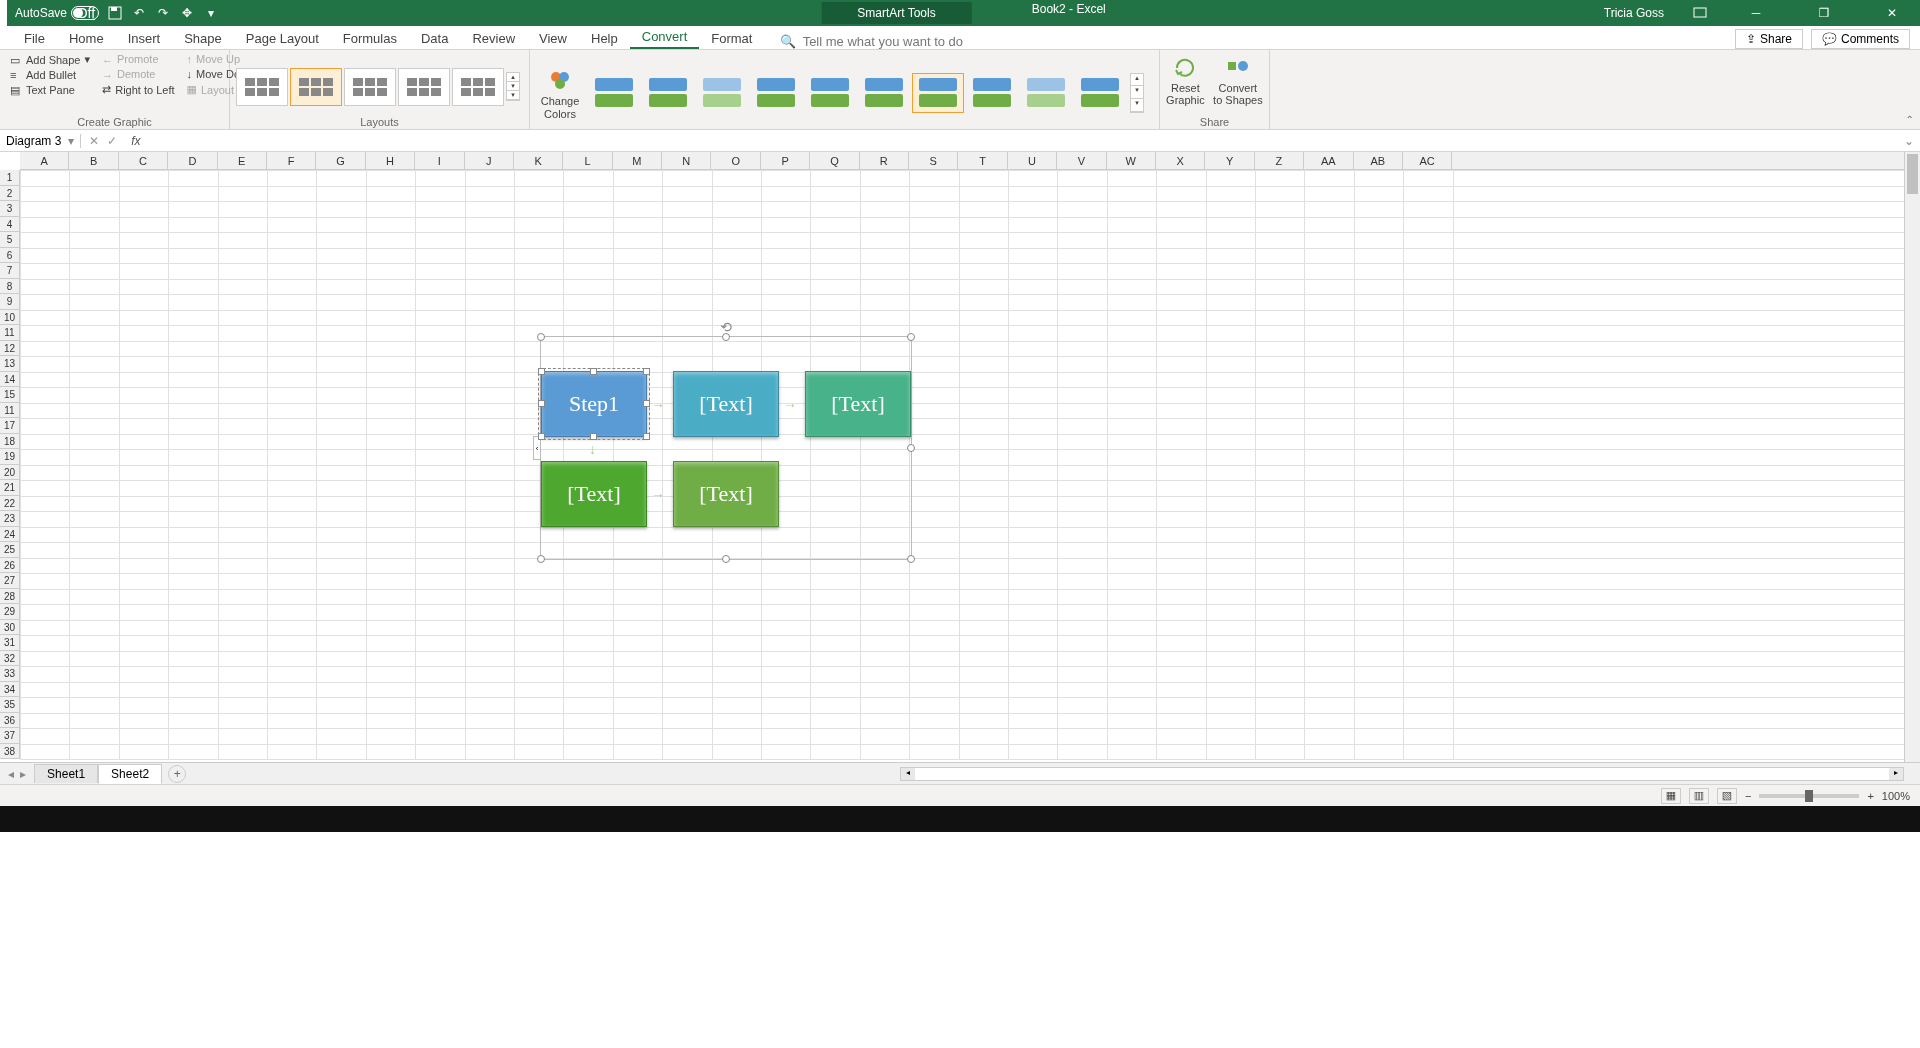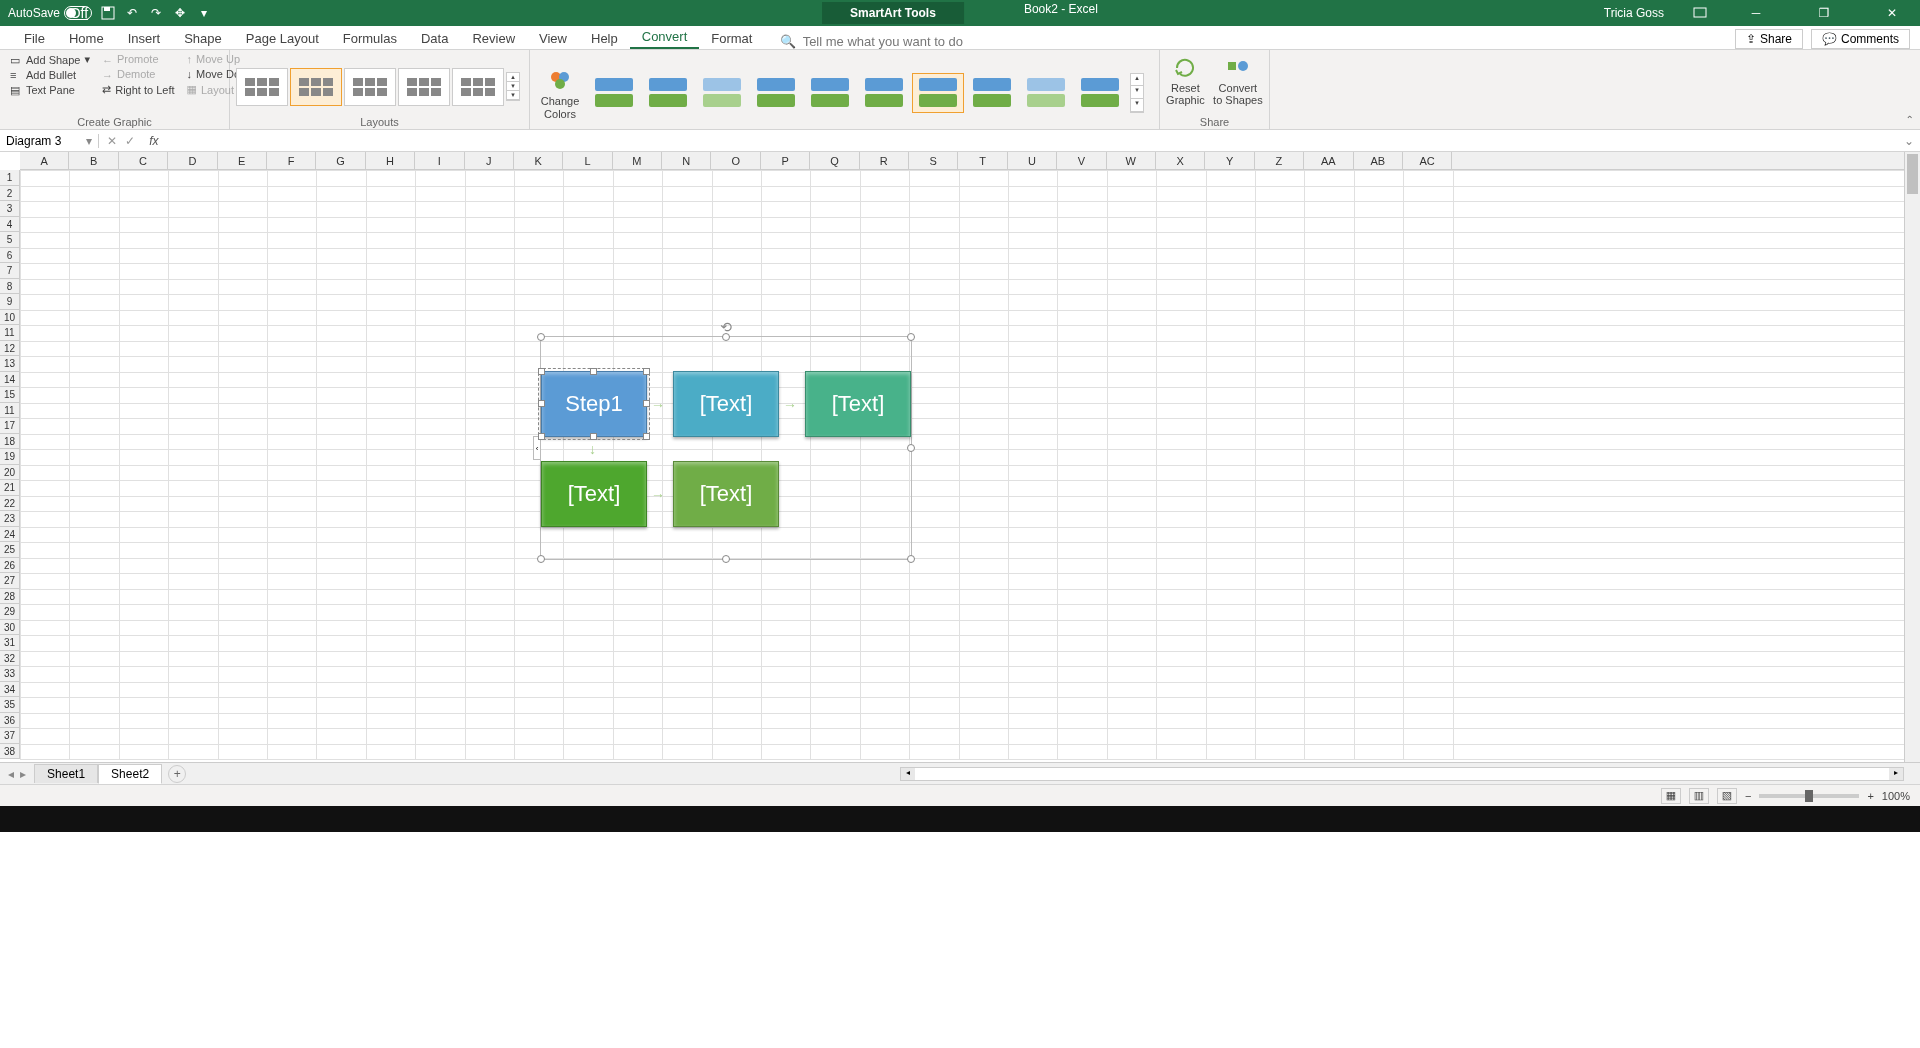--- a/index.html
+++ b/index.html
@@ -1,27 +1,27 @@
 <!DOCTYPE html>
 <html><head>
 <meta charset="utf-8">
 <style>
 * { margin: 0; padding: 0; box-sizing: border-box; font-family: "Segoe UI", Arial, sans-serif; }
 body { background: #fff; overflow: hidden; width: 1920px; height: 1048px; position: relative; }
 
 
-.titlebar { height: 26px; background: #217346; display: flex; align-items: center; color: #fff; font-size: 12px; position: relative; }
+.titlebar { height: 26px; background: #217346; display: flex; align-items: center; color: #fff; font-size: 12px; position: relative; margin-left: 7px; }
 .titlebar-left { display: flex; align-items: center; gap: 8px; padding-left: 8px; }
 .autosave { display: flex; align-items: center; gap: 4px; }
 .toggle { width: 28px; height: 14px; border: 1px solid #fff; border-radius: 7px; position: relative; display: flex; align-items: center; }
 .toggle-knob { width: 10px; height: 10px; background: #fff; border-radius: 50%; margin-left: 1px; }
 .toggle-label { font-size: 14px; position: absolute; right: 3px; text-decoration: underline; }
 .qat-icon { width: 16px; height: 16px; display: flex; align-items: center; justify-content: center; cursor: pointer; }
 .titlebar-center { position: absolute; left: 50%; transform: translateX(-50%); display: flex; gap: 60px; }
-.smartart-tools { background: #185c37; padding: 4px 28px; font-weight: bold; }
+.smartart-tools { background: #185c37; padding: 4px 36px; }
 .titlebar-right { margin-left: auto; display: flex; align-items: center; gap: 28px; padding-right: 8px; }
 .win-btn { width: 40px; height: 26px; display: flex; align-items: center; justify-content: center; cursor: pointer; }
 
 
 .ribbon-tabs { height: 24px; background: #fff; border-bottom: 1px solid #d4d4d4; display: flex; align-items: flex-end; font-size: 13px; padding-left: 12px; position: relative; }
 .ribbon-tab { padding: 3px 12px; cursor: pointer; color: #444; }
 .ribbon-tab.active { color: #217346; border-bottom: 2px solid #217346; }
 .tellme { display: flex; align-items: center; gap: 6px; color: #777; margin-left: 16px; }
 .ribbon-right { position: absolute; right: 10px; display: flex; gap: 8px; }
 .share-btn { border: 1px solid #ccc; padding: 2px 10px; font-size: 12px; cursor: pointer; display: flex; align-items: center; gap: 4px; }
@@ -54,21 +54,21 @@
 .cc-icon { width:24px; height:24px; }
 
 .reset-group .rg-body { gap: 8px; padding-top: 4px; }
 .reset-btn { display:flex; flex-direction:column; align-items:center; gap:2px; cursor:pointer; text-align:center; line-height:1.1; }
 .reset-btn svg { width:24px; height:24px; }
 
 .collapse-ribbon { position:absolute; right:6px; bottom:4px; cursor:pointer; color:#666; font-size:10px; }
 
 
 .formula-row { height: 22px; border-bottom: 1px solid #d4d4d4; display: flex; align-items: center; font-size: 12px; background:#fff; }
-.name-box { width: 99px; border-right: 1px solid #ccc; padding: 0 6px; display:flex; justify-content:space-between; align-items:center; }
+.name-box { width: 81px; border-right: 1px solid #ccc; padding: 0 6px; display:flex; justify-content:space-between; align-items:center; }
 .fb-btns { display:flex; gap:8px; padding:0 8px; color:#999; }
 .fx { font-style: italic; color:#555; padding:0 6px; }
 .formula-input { flex:1; border:none; padding:0 6px; height:100%; }
 
 
 .grid-wrap { position: relative; height: 610px; overflow:hidden; background:#fff; }
 .col-headers { display:flex; height:18px; border-bottom:1px solid #ccc; background:#f0f0f0; font-size:11px; color:#333; margin-left:20px; }
 .col-h { width:49.4px; border-right:1px solid #ccc; text-align:center; line-height:18px; cursor:pointer; }
 .row-area { display:flex; }
 .row-headers { width:20px; background:#f0f0f0; }
@@ -79,21 +79,21 @@
 
 .vscroll { position:absolute; right:0; top:0; bottom:0; width:16px; background:#f0f0f0; border-left:1px solid #ccc; }
 .vscroll-thumb { position:absolute; top:2px; left:2px; right:2px; height:40px; background:#c0c0c0; }
 
 
 .smartart-frame { position:absolute; left:540px; top:184px; width:372px; height:224px; border:1px solid #bbb; }
 .sa-handle { width:8px; height:8px; background:#fff; border:1px solid #888; border-radius:50%; position:absolute; }
 .sa-rotate { position:absolute; top:-18px; left:50%; transform:translateX(-50%); color:#888; font-size:14px; }
 .sa-expand { position:absolute; left:-8px; top:50%; transform:translateY(-50%); width:8px; height:24px; background:#fff; border:1px solid #bbb; font-size:8px; display:flex; align-items:center; justify-content:center; cursor:pointer; }
 
-.sa-shape { position:absolute; width:106px; height:66px; display:flex; align-items:center; justify-content:center; color:#fff; font-size:22px; box-shadow: inset 0 2px 4px rgba(255,255,255,.4), 0 2px 3px rgba(0,0,0,.3); border:1px solid rgba(0,0,0,.2); }
+.sa-shape { position:absolute; width:106px; height:66px; display:flex; align-items:center; justify-content:center; color:#fff; font-size:22px; box-shadow: inset 0 2px 4px rgba(255,255,255,.4), 0 2px 3px rgba(0,0,0,.3); border:1px solid rgba(0,0,0,.2);font-family:Liberation Serif, serif; }
 .sa-shape.selected { outline:1px dashed #888; outline-offset:2px; }
 .sh-handle { width:7px; height:7px; background:#fff; border:1px solid #888; position:absolute; }
 
 .sa-arrow { position:absolute; color:#a8d08d; font-size:14px; }
 
 
 .sheet-bar { height:22px; border-top:1px solid #ccc; background:#f0f0f0; display:flex; align-items:center; font-size:12px; position:relative; }
 .sheet-nav { display:flex; gap:6px; padding:0 8px; color:#888; }
 .sheet-tab { padding:2px 12px; background:#e6e6e6; border:1px solid #ccc; border-bottom:none; cursor:pointer; }
 .sheet-tab.active { background:#fff; border-bottom:1px solid #fff; }

